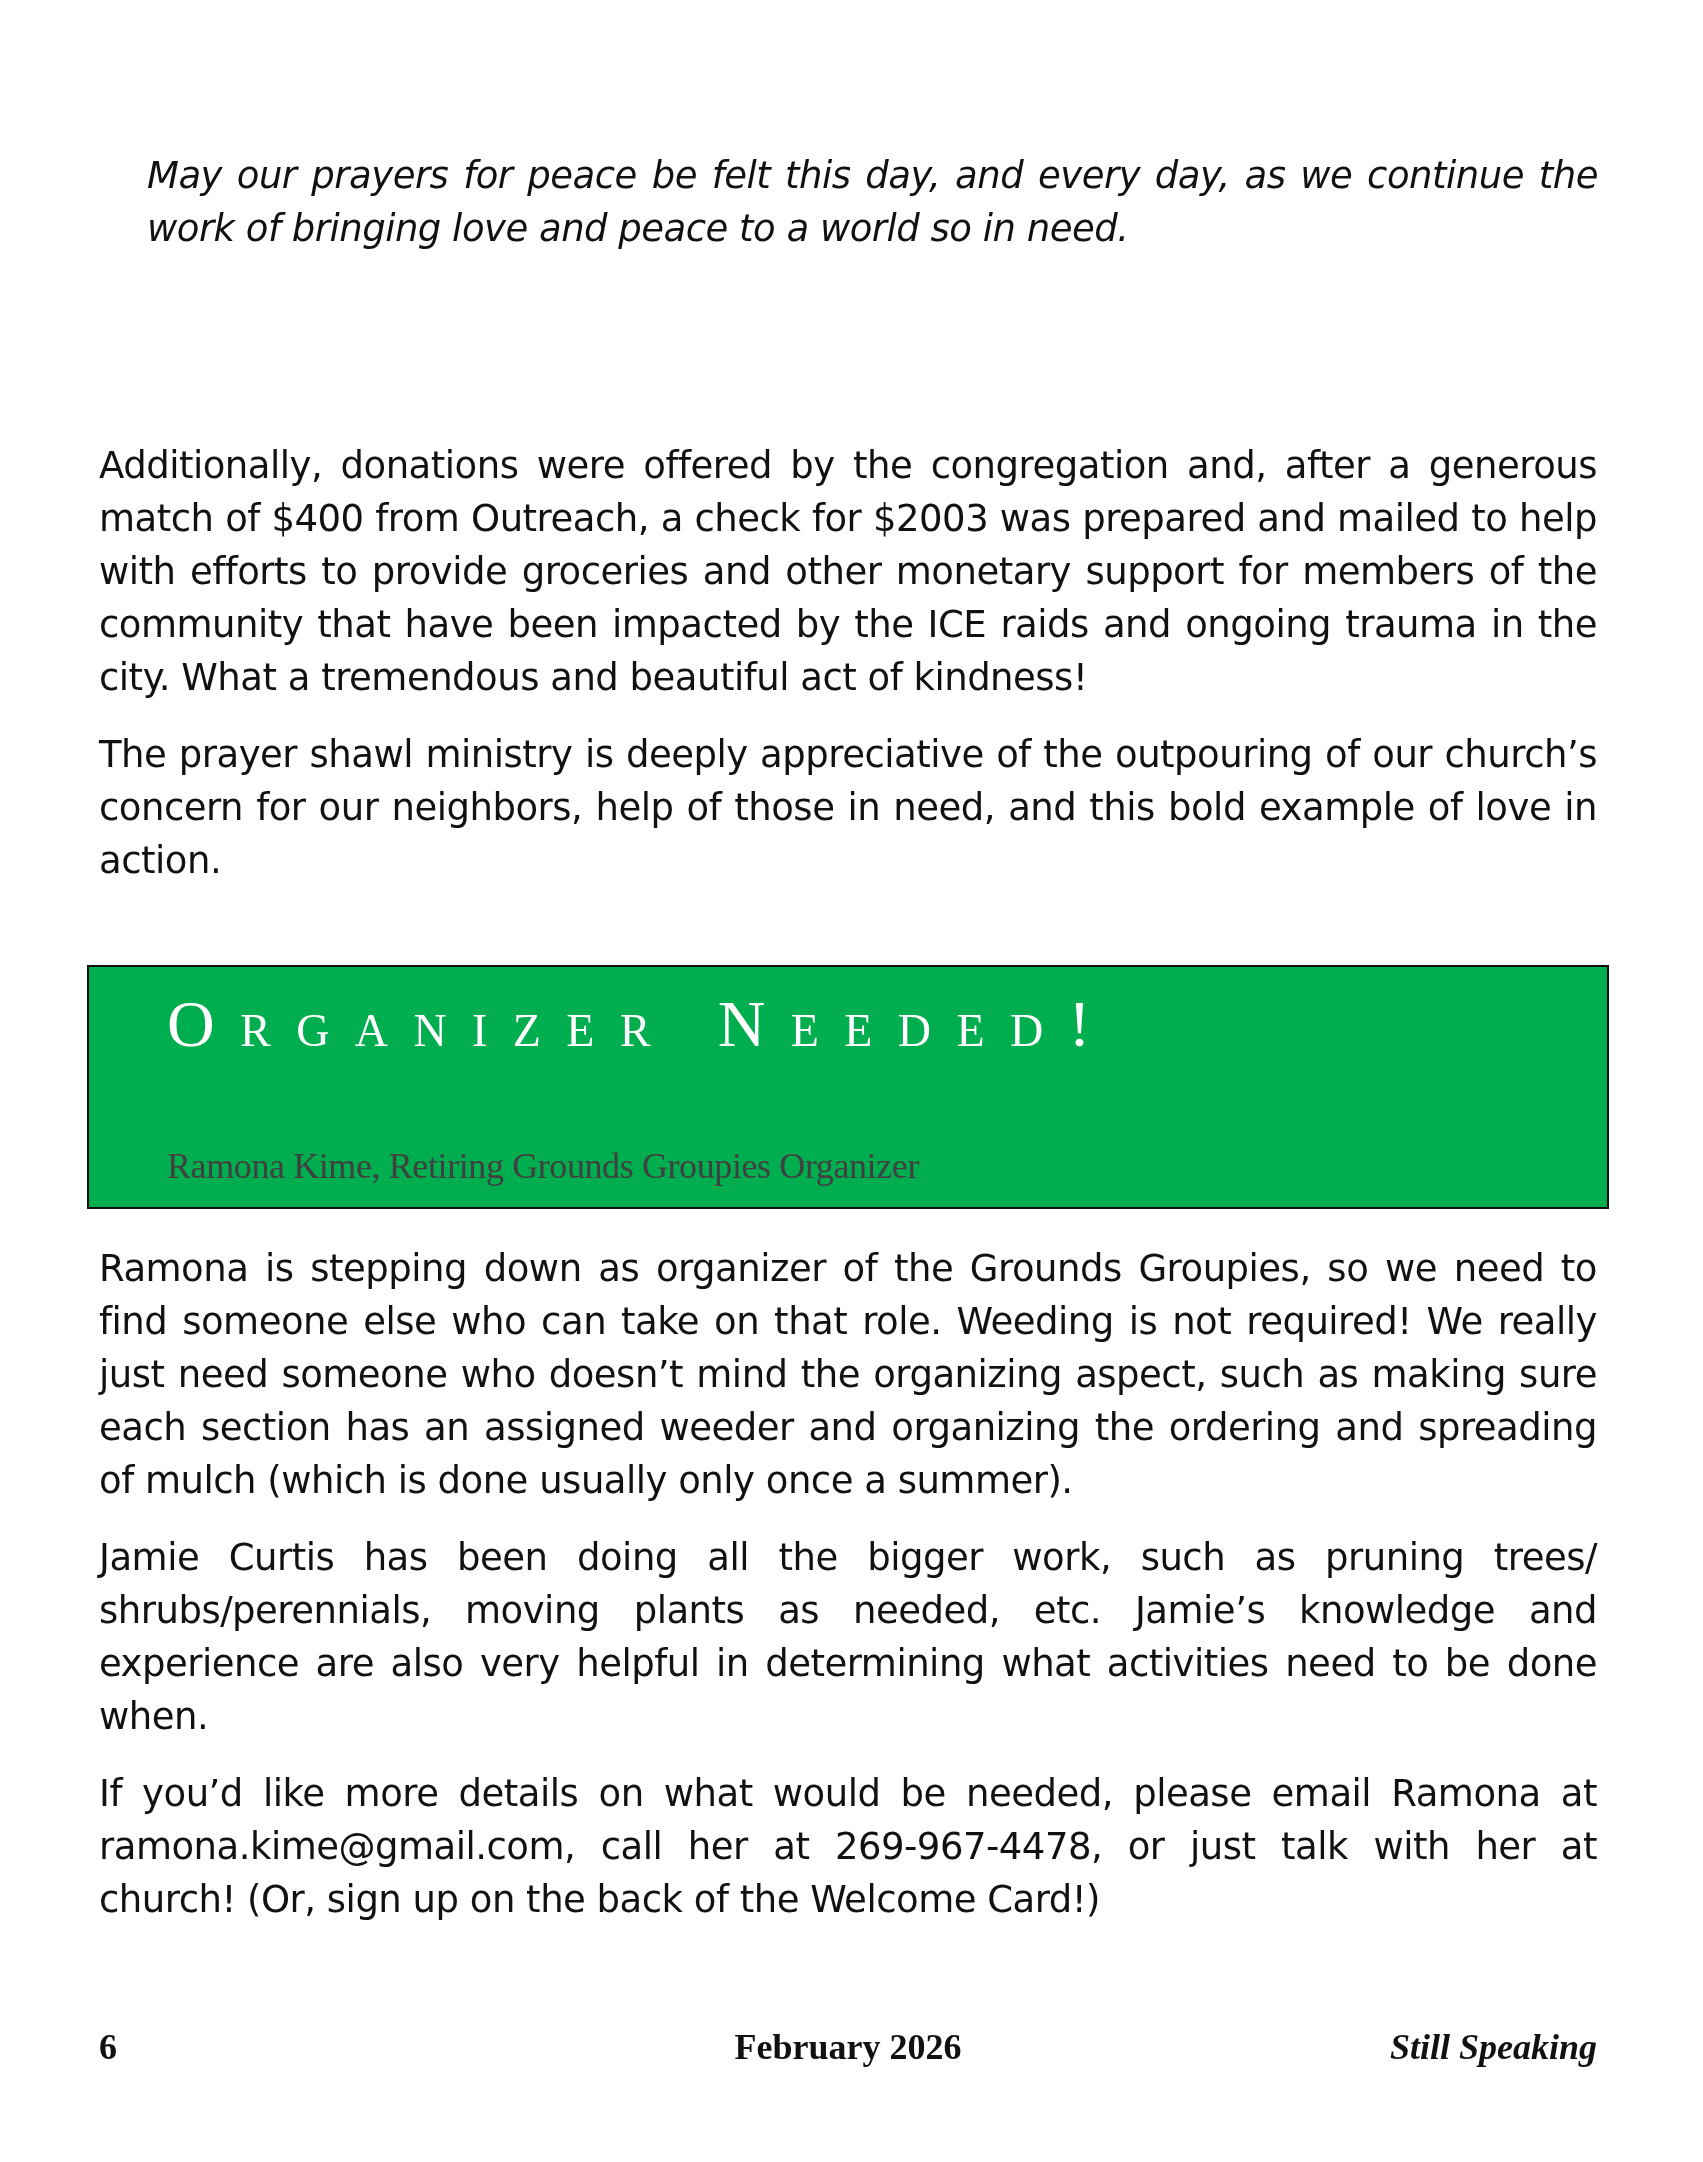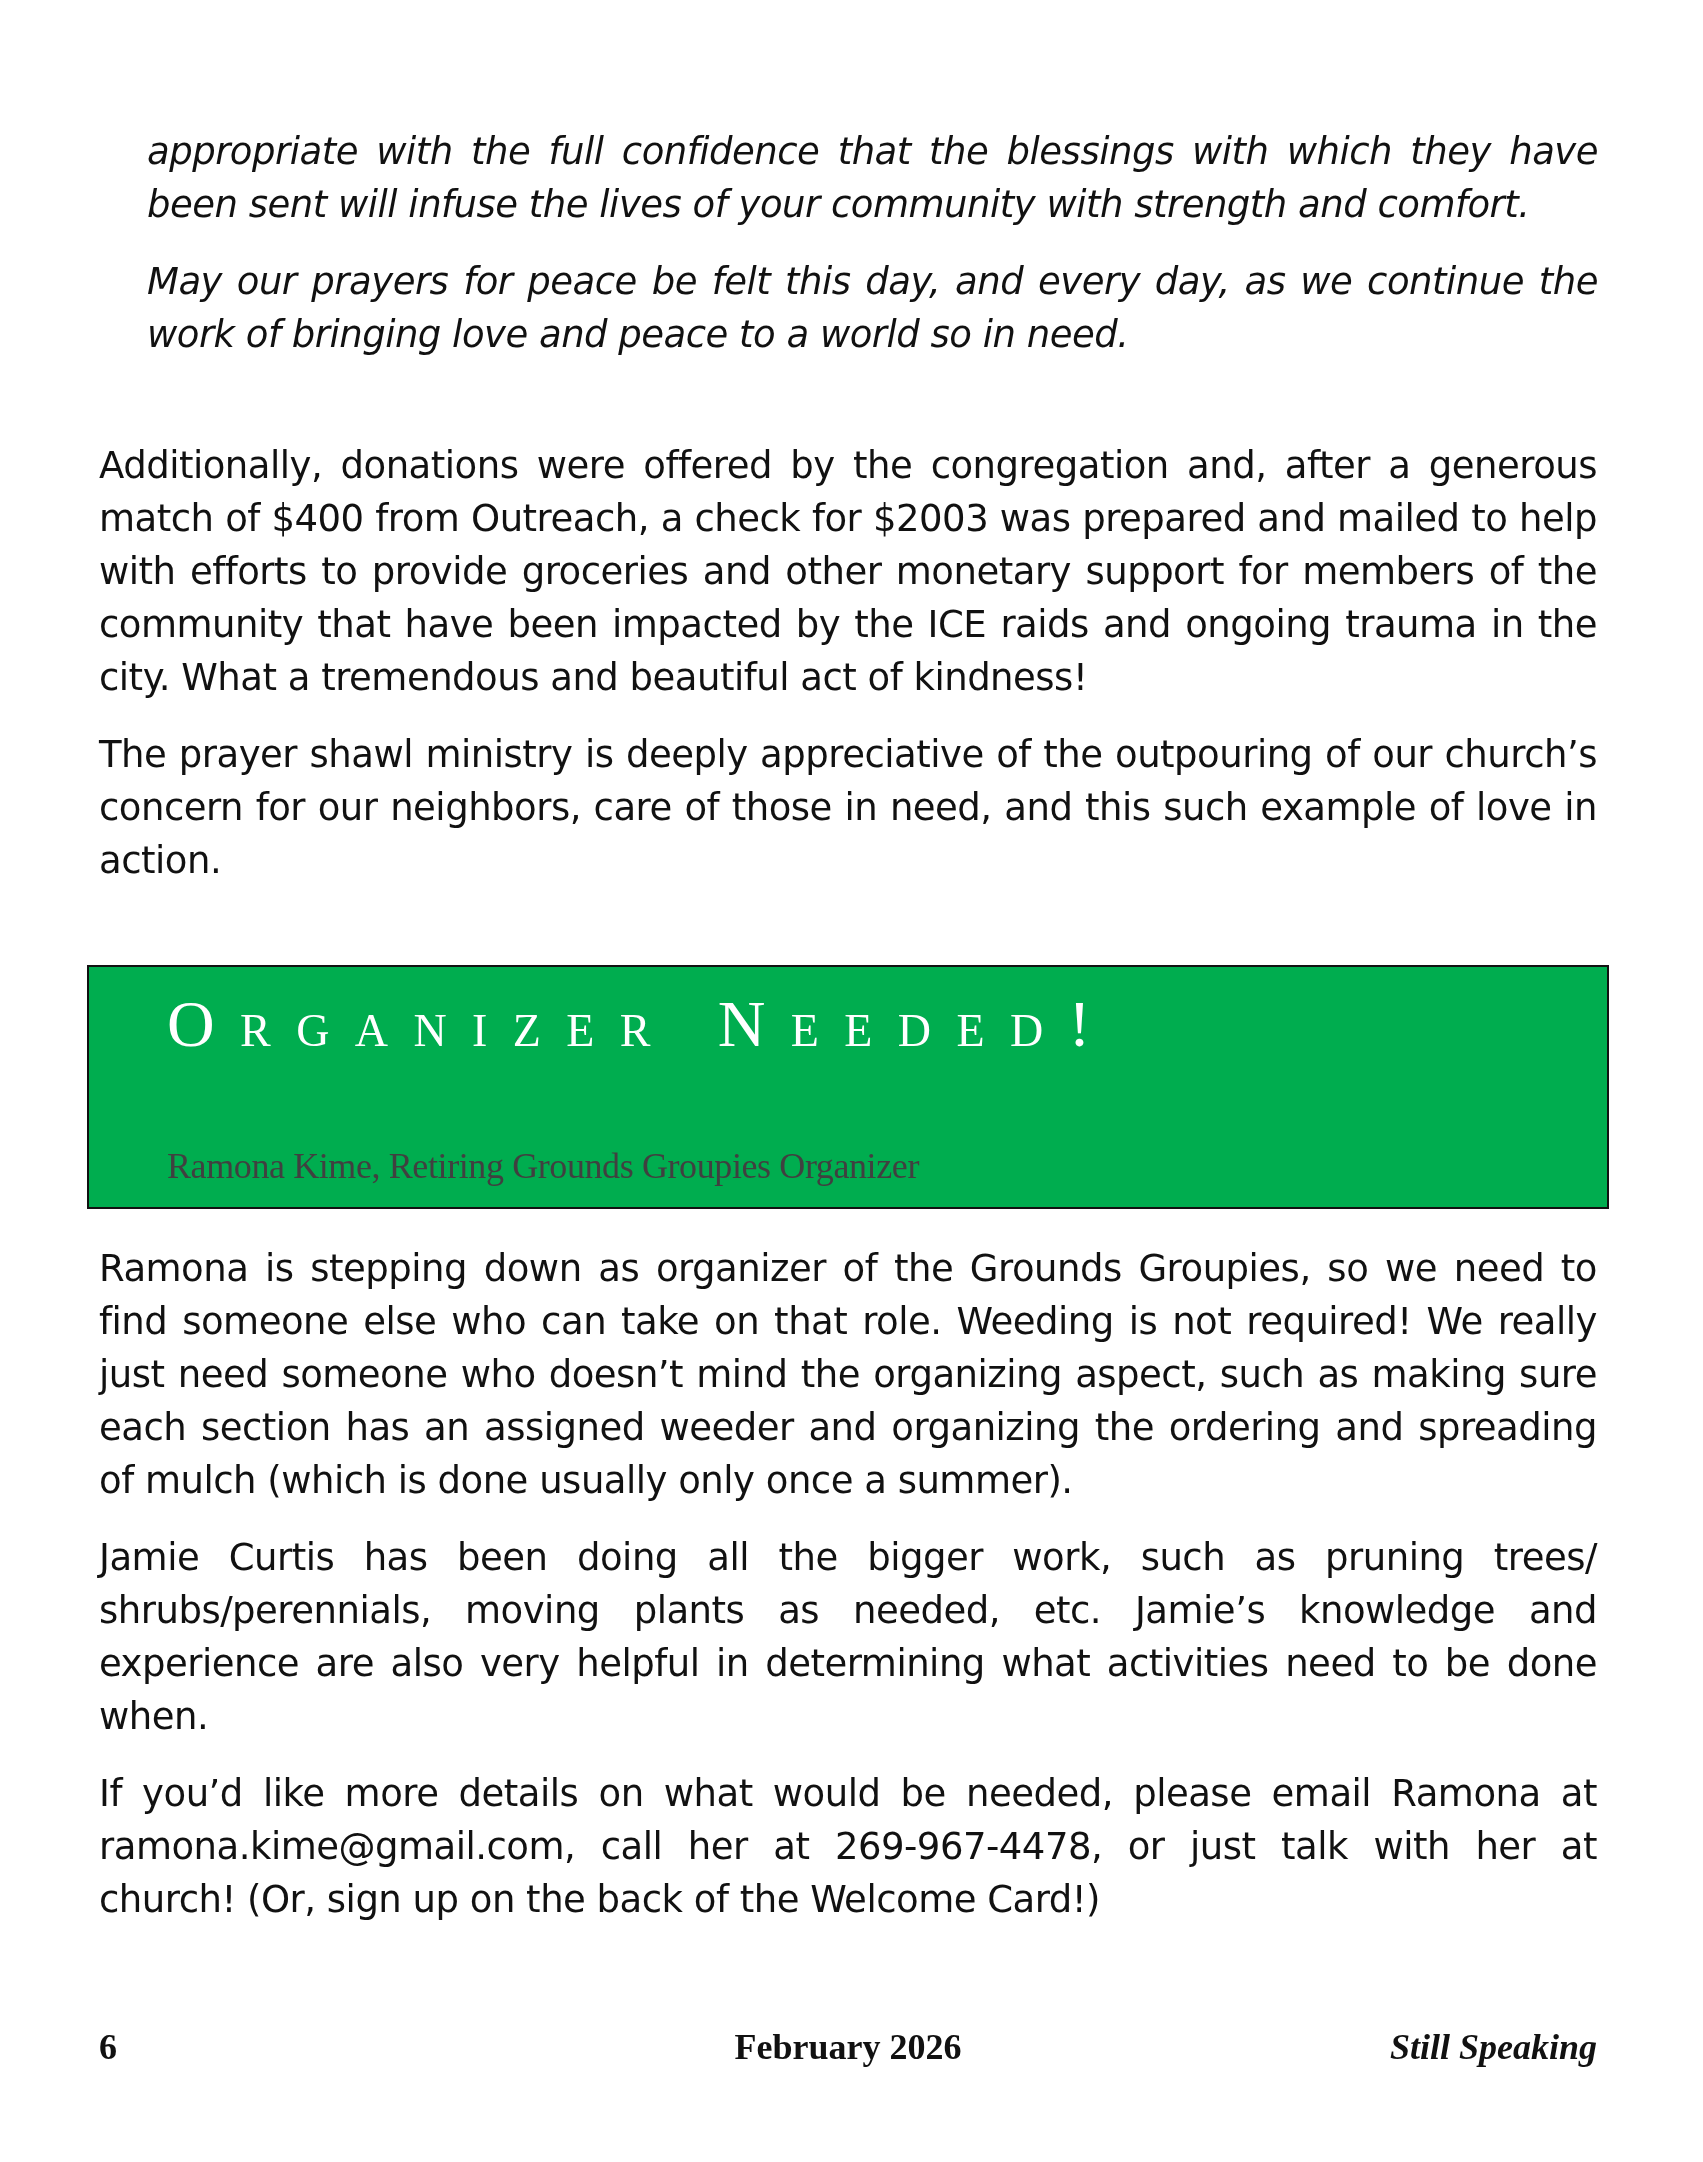--- a/index.html
+++ b/index.html
@@ -61,27 +61,26 @@
   .f-left { left: 0; }
   .f-center { left: 50%; transform: translateX(-50%); }
   .f-right { right: 0; font-style: italic; }
 </style>
 </head>
 <body>
 
 <div class="page">
 
   <div class="quote-col" style="top:125px;">
-    <p class="body-text quote">appropriate with the full confidence that the blessings with which they have been sent will infuse the lives of your community with strength and comfort.</p>
     <p class="body-text quote" style="margin-top:24px;">May our prayers for peace be felt this day, and every day, as we continue the work of bringing love and peace to a world so in need.</p>
   </div>
 
   <div class="col" style="top:439px;">
     <p class="body-text">Additionally, donations were offered by the congregation and, after a generous match of $400 from Outreach, a check for $2003 was prepared and mailed to help with efforts to provide groceries and other monetary support for members of the community that have been impacted by the ICE raids and ongoing trauma in the city. What a tremendous and beautiful act of kindness!</p>
-    <p class="body-text" style="margin-top:24px;">The prayer shawl ministry is deeply appreciative of the outpouring of our church’s concern for our neighbors, care of those in need, and this such example of love in action.</p>
+    <p class="body-text" style="margin-top:24px;">The prayer shawl ministry is deeply appreciative of the outpouring of our church’s concern for our neighbors, help of those in need, and this bold example of love in action.</p>
   </div>
 
   <div class="box">
     <div class="box-title">Organizer Needed!</div>
     <div class="box-byline">Ramona Kime, Retiring Grounds Groupies Organizer</div>
   </div>
 
   <div class="col" style="top:1242px;">
     <p class="body-text">Ramona is stepping down as organizer of the Grounds Groupies, so we need to find someone else who can take on that role. Weeding is not required! We really just need someone who doesn’t mind the organizing aspect, such as making sure each section has an assigned weeder and organizing the ordering and spreading of mulch (which is done usually only once a summer).</p>
     <p class="body-text" style="margin-top:24px;">Jamie Curtis has been doing all the bigger work, such as pruning trees/ shrubs/perennials, moving plants as needed, etc. Jamie’s knowledge and experience are also very helpful in determining what activities need to be done when.</p>

